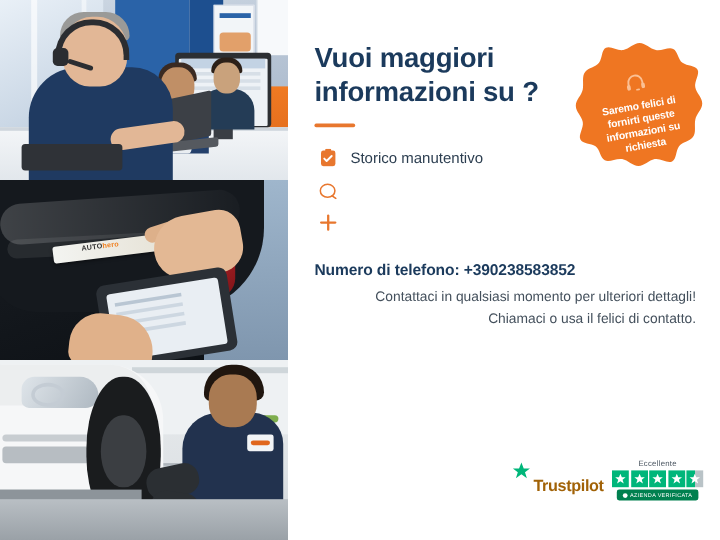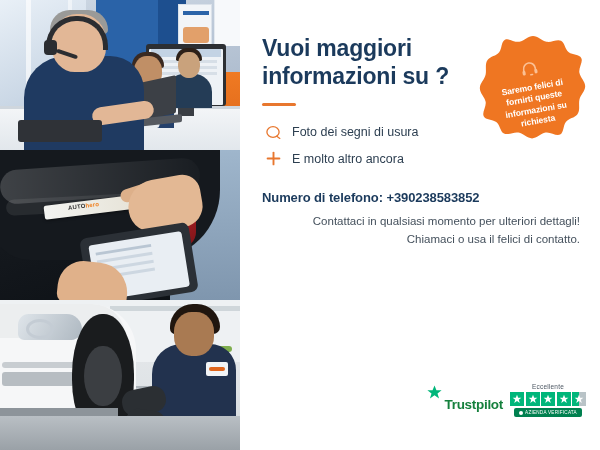--- a/index.html
+++ b/index.html
@@ -106,21 +106,21 @@
   .feat .ico { width:22px; height:18px; flex:0 0 22px; display:flex; align-items:center; justify-content:center; color:#e8772e; }
   .feat .ico svg { display:block; }
   .feat .lbl { font-size:12.5px; color:#2c3e50; margin-left:8px; }
 
   .phone { margin-top:18px; font-size:13px; font-weight:bold; color:#1b3a5c; letter-spacing:-.1px;}
   .sub { margin-top:7px; font-size:11.5px; line-height:1.58; color:#44505c;text-align:right; }
 
   
   .tp-wrap { position:absolute; right:14px; bottom:33px; display:flex; align-items:flex-end; gap:7px; }
   .tp-logo { display:flex; align-items:center; gap:3px; padding-bottom:5px; }
-  .tp-logo .tpname { font-size:13.5px; font-weight:bold; color:#15803d; letter-spacing:-.3px;margin-top:20px; }
+  .tp-logo .tpname { font-size:13.5px; font-weight:bold; color:#a16207; letter-spacing:-.3px;margin-top:20px; }
   .tp-right { display:flex; flex-direction:column; align-items:center; }
   .tp-exc { font-size:6.5px; color:#4a5560; letter-spacing:.2px; margin-bottom:2px; }
   .stars { display:flex; gap:1.5px; }
   .star { width:14px; height:14px; background:#00b67a; display:flex; align-items:center; justify-content:center; }
   .star.half { background:linear-gradient(90deg,#00b67a 52%,#b9c3c7 52%); }
   .star svg { display:block; }
   .verif { margin-top:2.5px; background:#00804f; color:#fff; font-size:4.6px; letter-spacing:.25px;
            padding:2px 5px; border-radius:2px; display:flex; align-items:center; gap:2px; white-space:nowrap; }
   .verif .dot { width:4px; height:4px; border-radius:50%; background:#fff; display:inline-block; }
 
@@ -214,43 +214,51 @@
     </div>
   </div>
 
   <div class="content">
 
     <h1 class="headline">Vuoi maggiori informazioni su ?</h1>
     <div class="rule"></div>
 
     <ul class="feat-list">
 
+      <li class="feat">
+        <span class="ico">
+          <svg width="13" height="15" viewBox="0 0 13 15">
+              <rect x="0.5" y="1.5" width="12" height="13" rx="2" fill="#e8772e"></rect>
+              <rect x="4" y="0" width="5" height="3" rx="1" fill="#e8772e"></rect>
+              <path d="M3.2 8.2l2 2 4.2-4.2" stroke="#fff" stroke-width="1.6" fill="none" stroke-linecap="round" stroke-linejoin="round"></path>
+            </svg>
+        </span>
+        <span class="lbl">Storico manutentivo</span>
+      </li>
 
 
       <li class="feat">
         <span class="ico">
           <svg width="15" height="14" viewBox="0 0 15 14">
               <ellipse cx="7" cy="7" rx="6.1" ry="5.4" stroke="#e8772e" stroke-width="1.3" fill="none"></ellipse>
               <path d="M10.8 11.2l3 2.2" stroke="#e8772e" stroke-width="1.3" stroke-linecap="round"></path>
             </svg>
         </span>
-        <span class="lbl">Foto dei segni di usura</span>
       </li>
 
 
       <li class="feat">
         <span class="ico">
           <svg width="15" height="15" viewBox="0 0 15 15">
               <g stroke="#e8772e" stroke-width="1.9" stroke-linecap="round">
                 <path d="M7.5 1.6v11.8"></path>
                 <path d="M1.6 7.5h11.8"></path>
               </g>
             </svg>
         </span>
-        <span class="lbl">E molto altro ancora</span>
       </li>
     </ul>
 
     <div class="phone">
       <span>Numero di telefono:</span>
       <span>+390238583852</span>
     </div>
 
     <div class="sub">
       <div>Contattaci in qualsiasi momento per ulteriori dettagli!</div>

